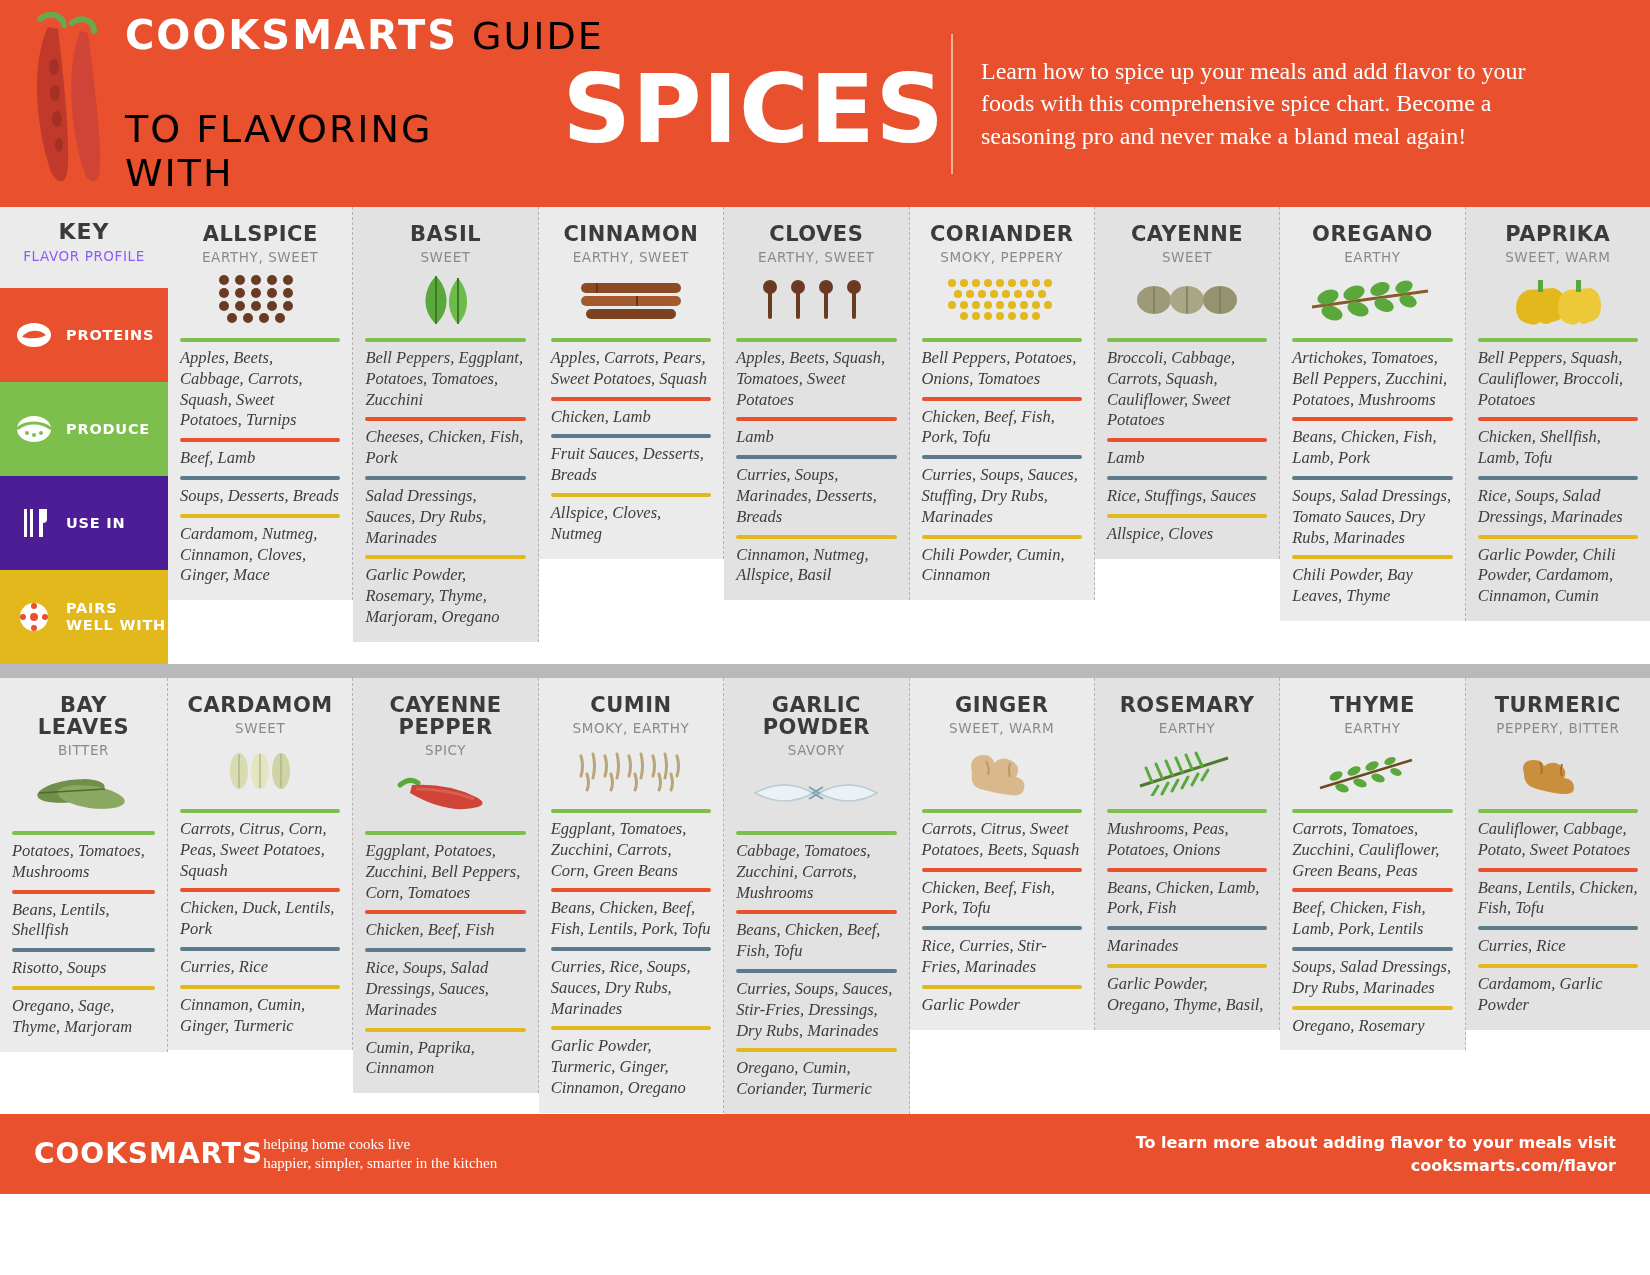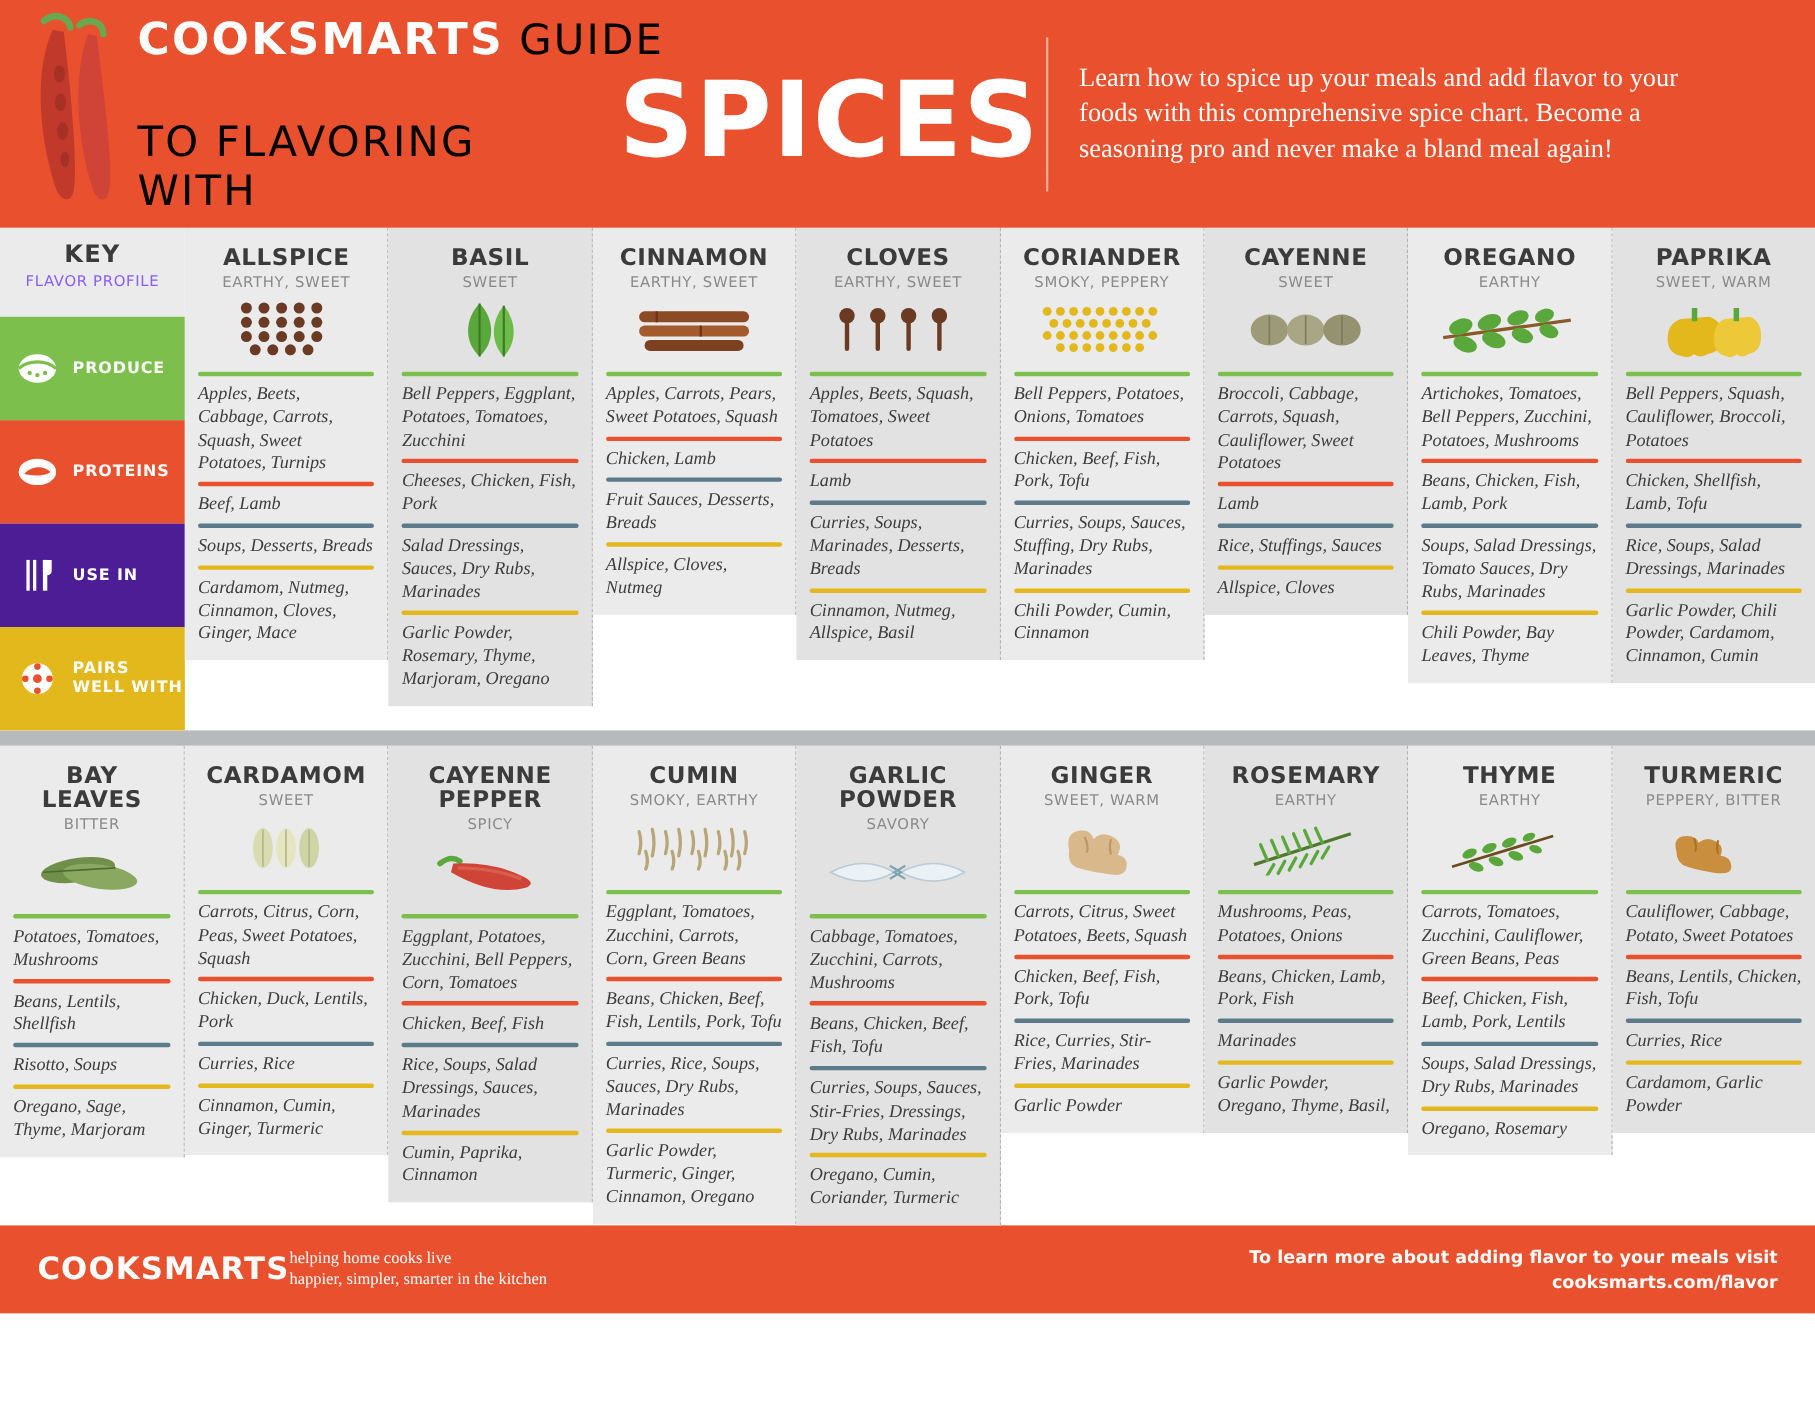--- a/index.html
+++ b/index.html
@@ -196,40 +196,40 @@
   </div>
 
   <div class="row">
 
     <div class="keycol">
       <div class="key-head">
         <div class="key-title">KEY</div>
         <div class="key-sub">FLAVOR PROFILE</div>
       </div>
       <div class="key-rows">
+        <div class="key-row kr-protein">
+          <span class="k-icon">
+            <svg width="44" height="44" viewBox="0 0 44 44">
+              <ellipse cx="22" cy="22" rx="17" ry="12" fill="#fff"></ellipse>
+              <path d="M10 24 C16 16 28 16 34 22 C28 26 18 26 10 24 Z" fill="#e8502e"></path>
+            </svg>
+          </span>
+          <span class="k-label">PROTEINS</span>
+        </div>
         <div class="key-row kr-produce">
           <span class="k-icon">
             <svg width="44" height="44" viewBox="0 0 44 44">
               <ellipse cx="22" cy="22" rx="17" ry="13" fill="#fff"></ellipse>
               <path d="M5 22 C14 14 30 14 39 22" stroke="#7cbf4d" stroke-width="3" fill="none"></path>
               <circle cx="15" cy="26" r="2" fill="#7cbf4d"></circle>
                 <circle cx="22" cy="28" r="2" fill="#7cbf4d"></circle>
               <circle cx="29" cy="26" r="2" fill="#7cbf4d"></circle>
             </svg>
           </span>
           <span class="k-label">PRODUCE</span>
-        </div>
-        <div class="key-row kr-protein">
-          <span class="k-icon">
-            <svg width="44" height="44" viewBox="0 0 44 44">
-              <ellipse cx="22" cy="22" rx="17" ry="12" fill="#fff"></ellipse>
-              <path d="M10 24 C16 16 28 16 34 22 C28 26 18 26 10 24 Z" fill="#e8502e"></path>
-            </svg>
-          </span>
-          <span class="k-label">PROTEINS</span>
         </div>
         <div class="key-row kr-usein">
           <span class="k-icon">
             <svg width="44" height="44" viewBox="0 0 44 44">
               <rect x="12" y="8" width="3" height="28" fill="#fff"></rect>
               <rect x="18" y="8" width="3" height="28" fill="#fff"></rect>
               <rect x="27" y="8" width="4" height="28" fill="#fff"></rect>
               <path d="M27 8 h8 v10 a4 4 0 0 1 -8 0 Z" fill="#fff"></path>
             </svg>
           </span>

